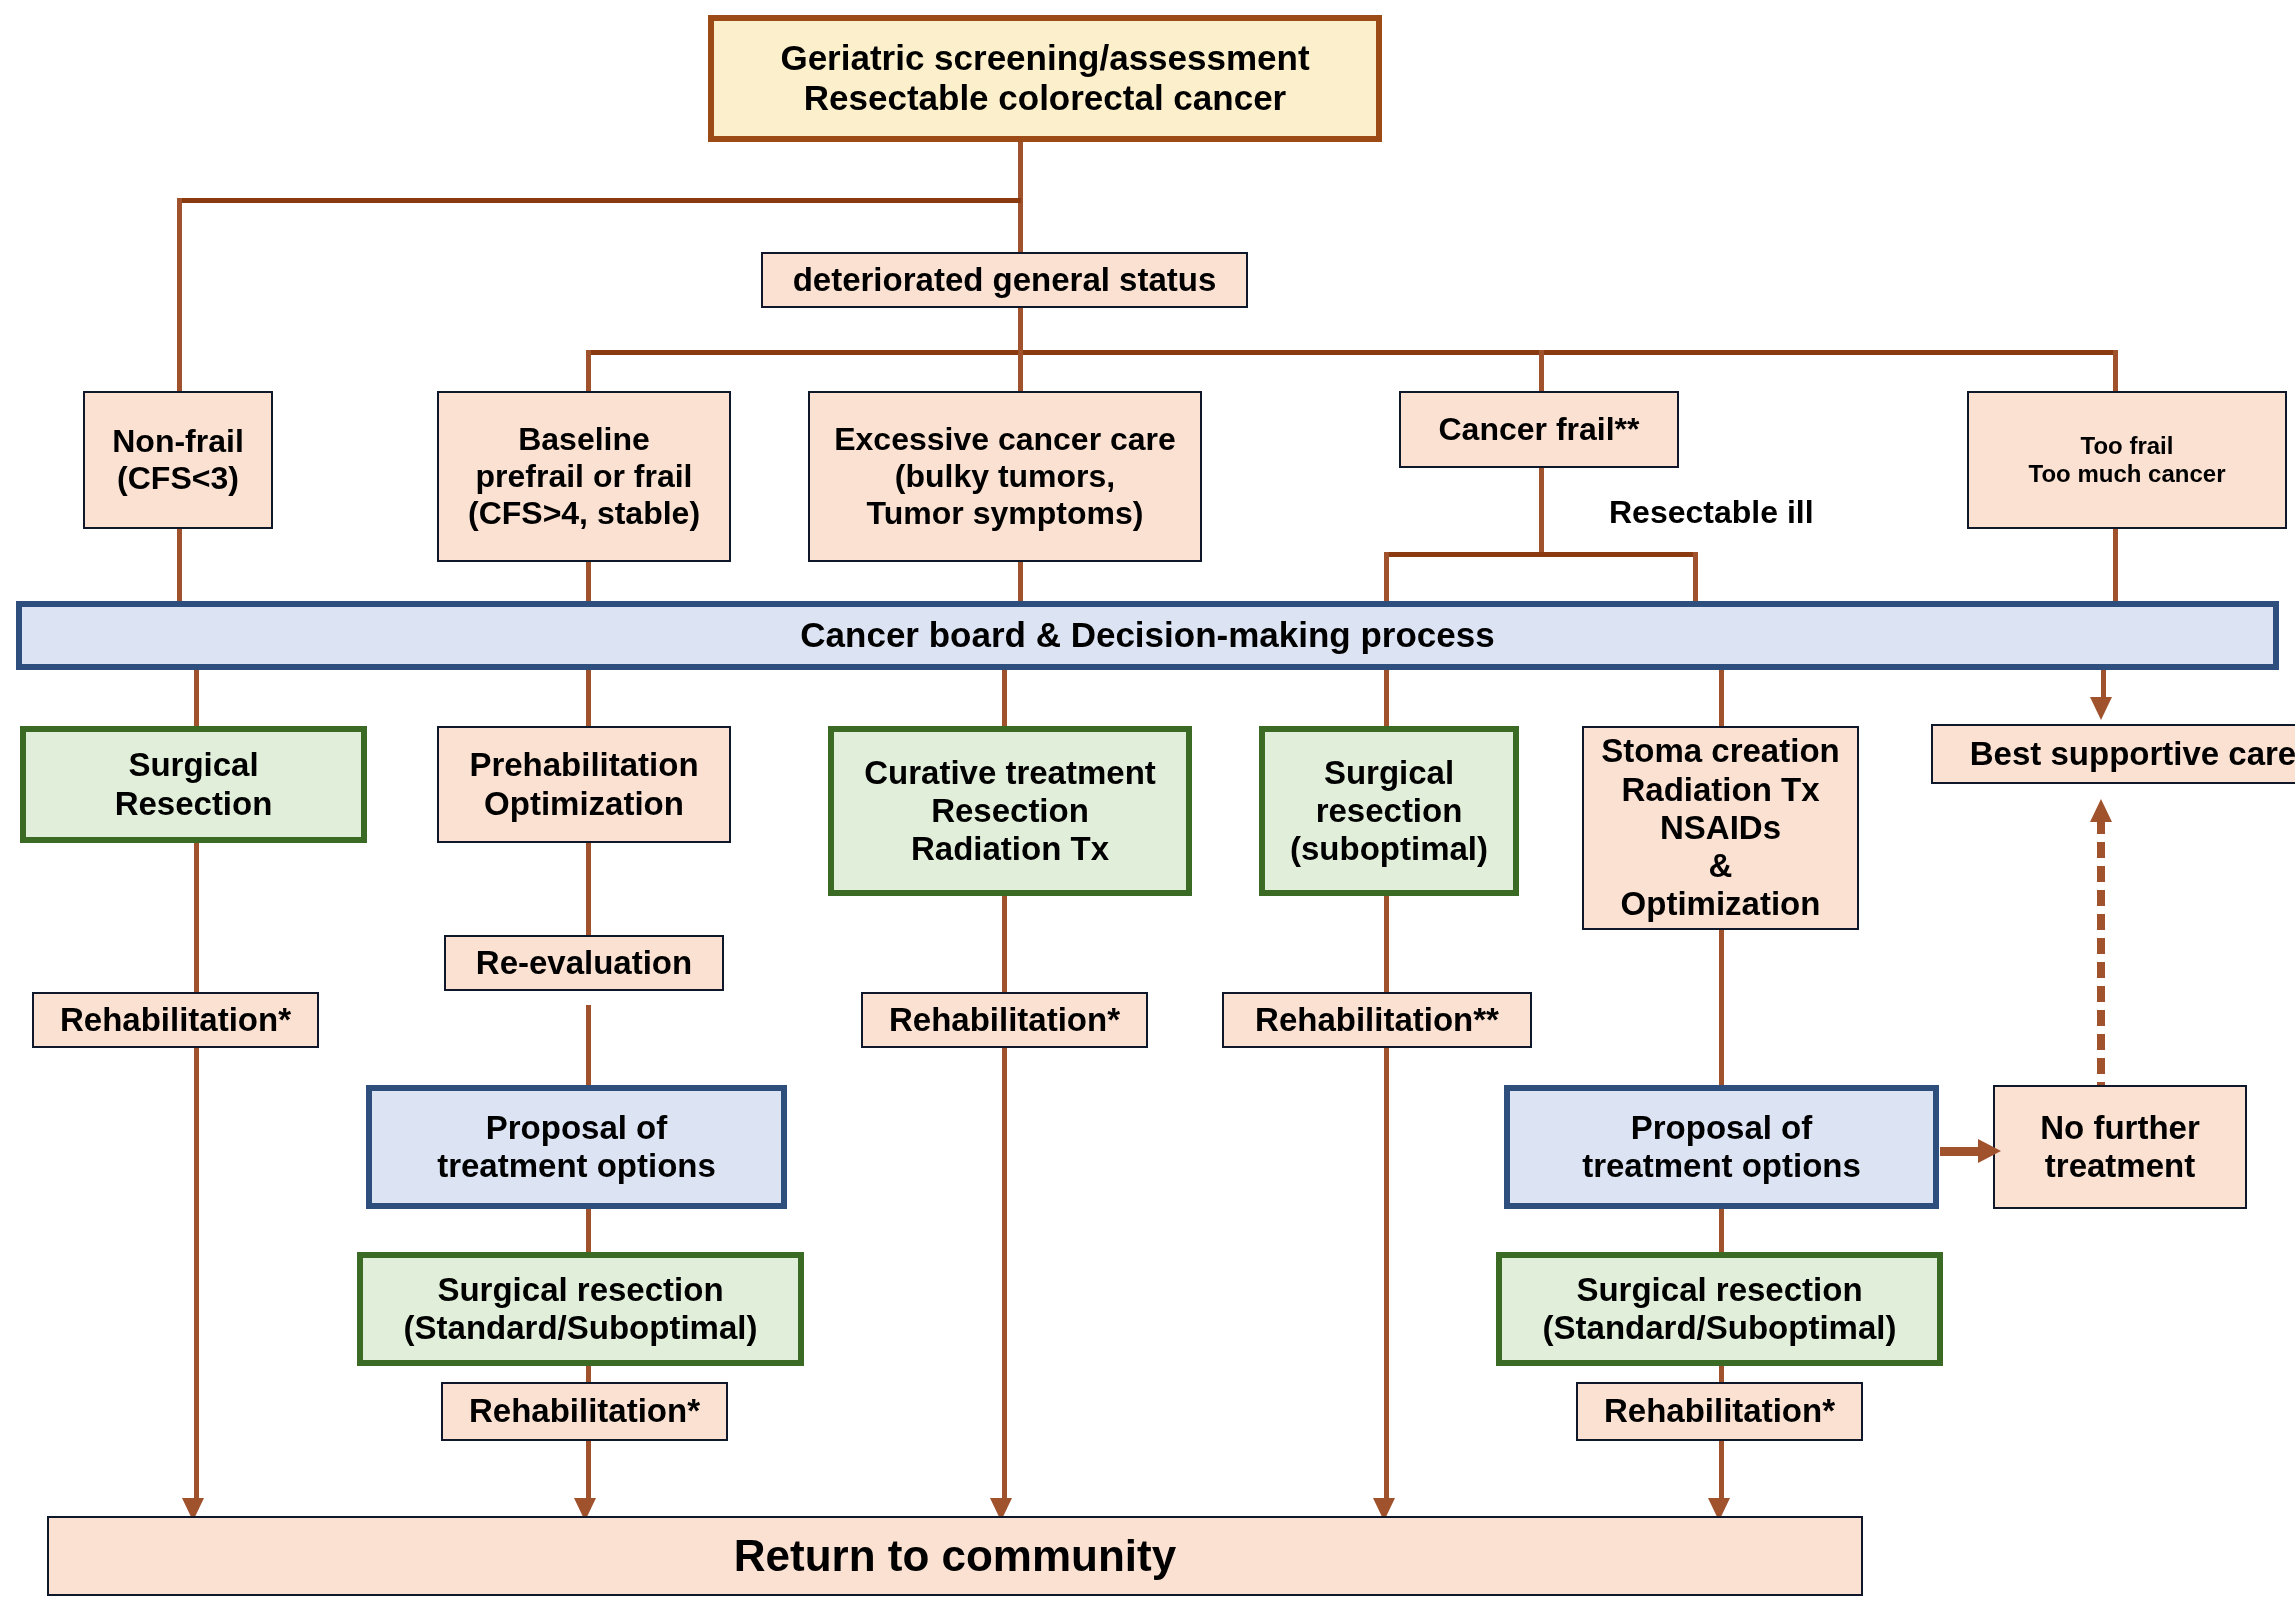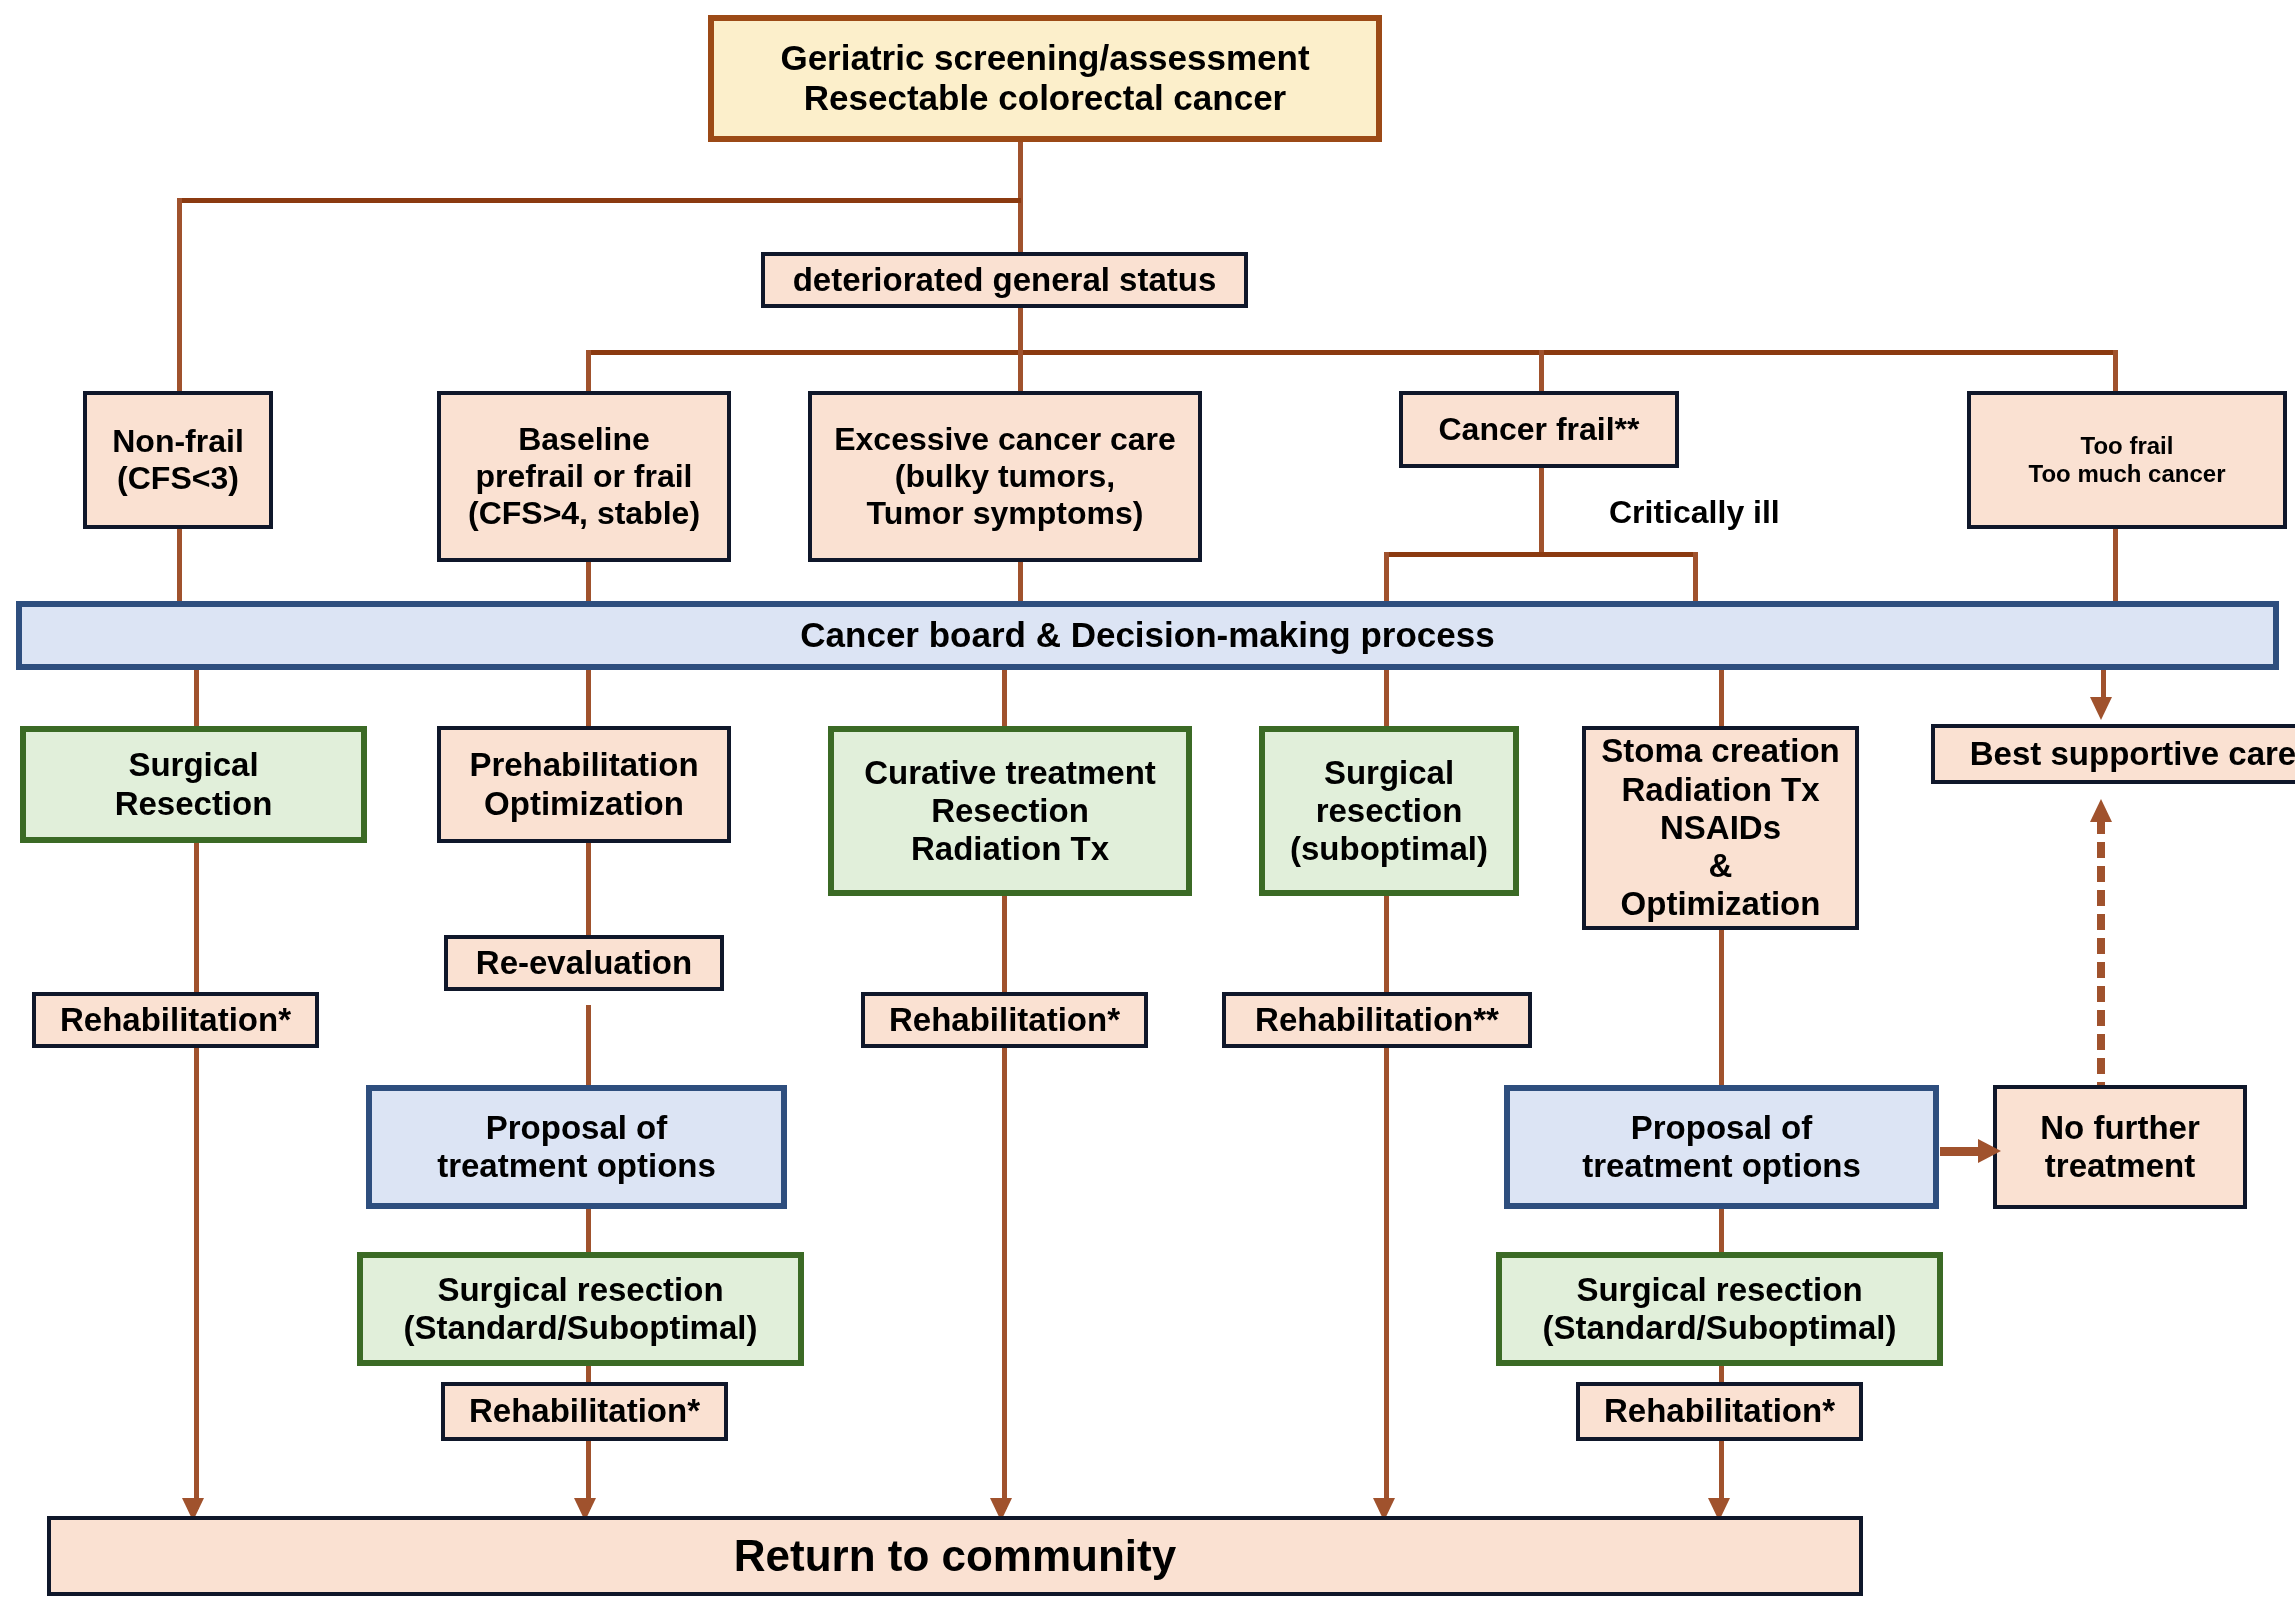--- a/index.html
+++ b/index.html
@@ -18,21 +18,21 @@
     align-items:center;
     justify-content:center;
     text-align:center;
     font-weight:bold;
     color:#000000;
     line-height:1.16;
     white-space:pre-line;
     z-index:5;
   }
   
-  .peach{ background:#FAE1D2; border:4px solid #0f172a; }
+  .peach{ background:#FAE1D2; border:2px solid #0f172a; }
   .cream{ background:#FCEFCB; border:6px solid #9C4A16; }
   .green{ background:#E1EFDA; border:6px solid #3B6A25; }
   .blue { background:#DCE4F4; border:6px solid #2E4E7E; }
 
   
   .ln{ position:absolute; background:#A0522D; z-index:1; }
   .v{ width:4.7px; }
   .h{ height:4.7px; }
   .ht{ height:5.3px; background:#8B3A10; }
 
@@ -160,21 +160,21 @@
 
   <div class="box peach" style="left:808px; top:391px; width:394px; height:171px; font-size:32px;">Excessive cancer care
 (bulky tumors,
 Tumor symptoms)</div>
 
   <div class="box peach" style="left:1399px; top:391px; width:280px; height:77px; font-size:32px;">Cancer frail**</div>
 
   <div class="box peach" style="left:1953px; top:391px; width:320px; height:138px; font-size:24px;margin-left:14px;">Too frail
 Too much cancer</div>
 
-  <div class="label" style="left:1609px; top:494px; font-size:32px;">Critically ill</div>
+  <div class="label" style="left:1609px; top:494px; font-size:32px;">Resectable ill</div>
 
   <div class="box blue" style="left:16px; top:601px; width:2263px; height:69px; font-size:35px;">Cancer board &amp; Decision-making process</div>
 
   <div class="box green" style="left:20px; top:726px; width:347px; height:117px; font-size:33px;">Surgical
 Resection</div>
 
   <div class="box peach" style="left:437px; top:726px; width:294px; height:117px; font-size:33px;">Prehabilitation
 Optimization</div>
 
   <div class="box green" style="left:828px; top:726px; width:364px; height:170px; font-size:33px;">Curative treatment

